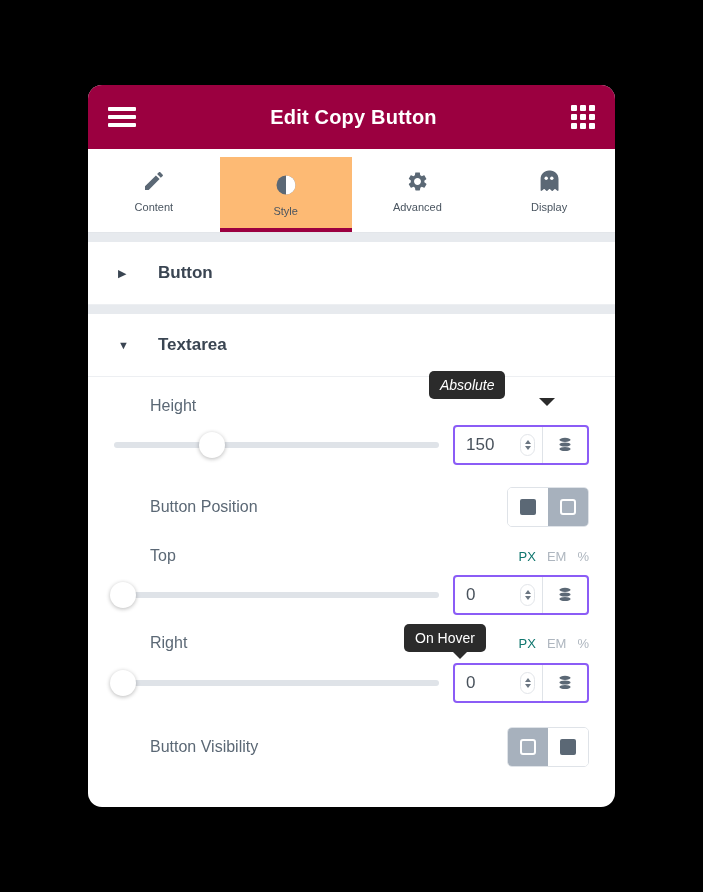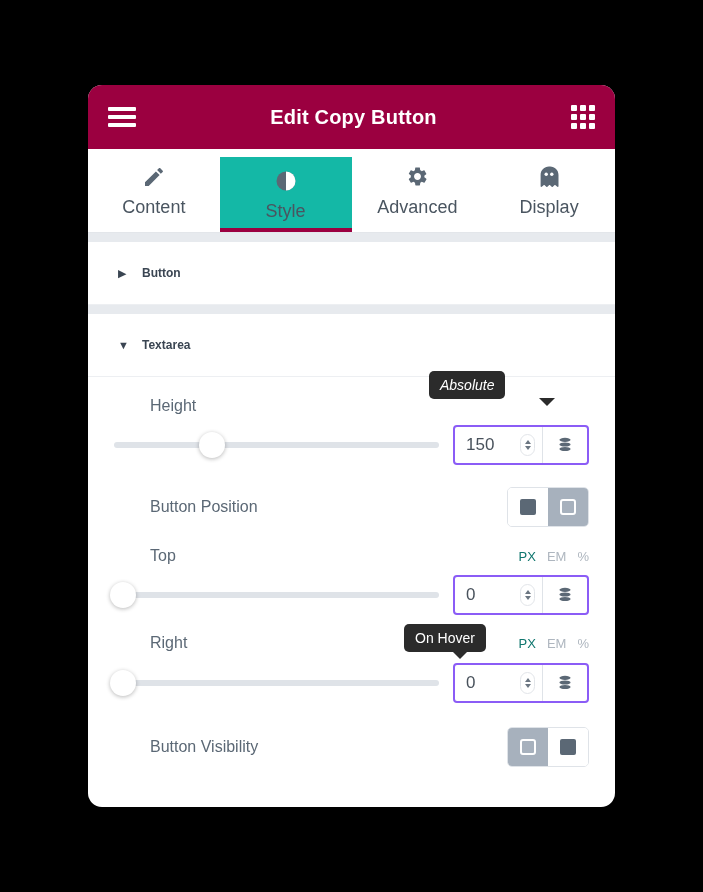--- a/index.html
+++ b/index.html
@@ -83,29 +83,29 @@
     flex: 1;
     display: flex;
     flex-direction: column;
     align-items: center;
     justify-content: center;
     gap: 7px;
     cursor: pointer;
     position: relative;
     color: #5b6875;
   }
-  .tab.active { background: #14b8a6; margin-top: 8px; }
+  .tab.active { background: #fdba74; margin-top: 8px; }
   .tab.active::after {
     content: "";
     position: absolute;
     left: 0; right: 0; bottom: 0;
     height: 4px;
     background: #9b0040;
   }
-  .tab-label { font-size: 18px; color: #4a5560; }
+  .tab-label { font-size: 11px; color: #4a5560; }
   .tab-ico { height: 26px; display:flex; align-items:center; justify-content:center; }
   .tab-ico svg { display:block; }
 
   
   .sep { height: 9px; background: #e7eaee; }
 
   
   .acc {
     height: 63px;
     display: flex;
@@ -116,24 +116,24 @@
     border-bottom: 1px solid #edeff2;
   }
   .acc-caret {
     width: 18px;
     color: #3a4552;
     font-size: 11px;
     display: flex;
     align-items: center;
   }
   .acc-title {
-    font-size: 12px;
+    font-size: 17px;
     font-weight: bold;
     color: #3a4552;
-    margin-left: 6px;
+    margin-left: 22px;
   }
 
   
   .body { background:#fff; padding: 0 26px; }
 
   .row-label {
     font-size: 16px;
     color: #5b6875;
     margin-left: 36px;
   }

